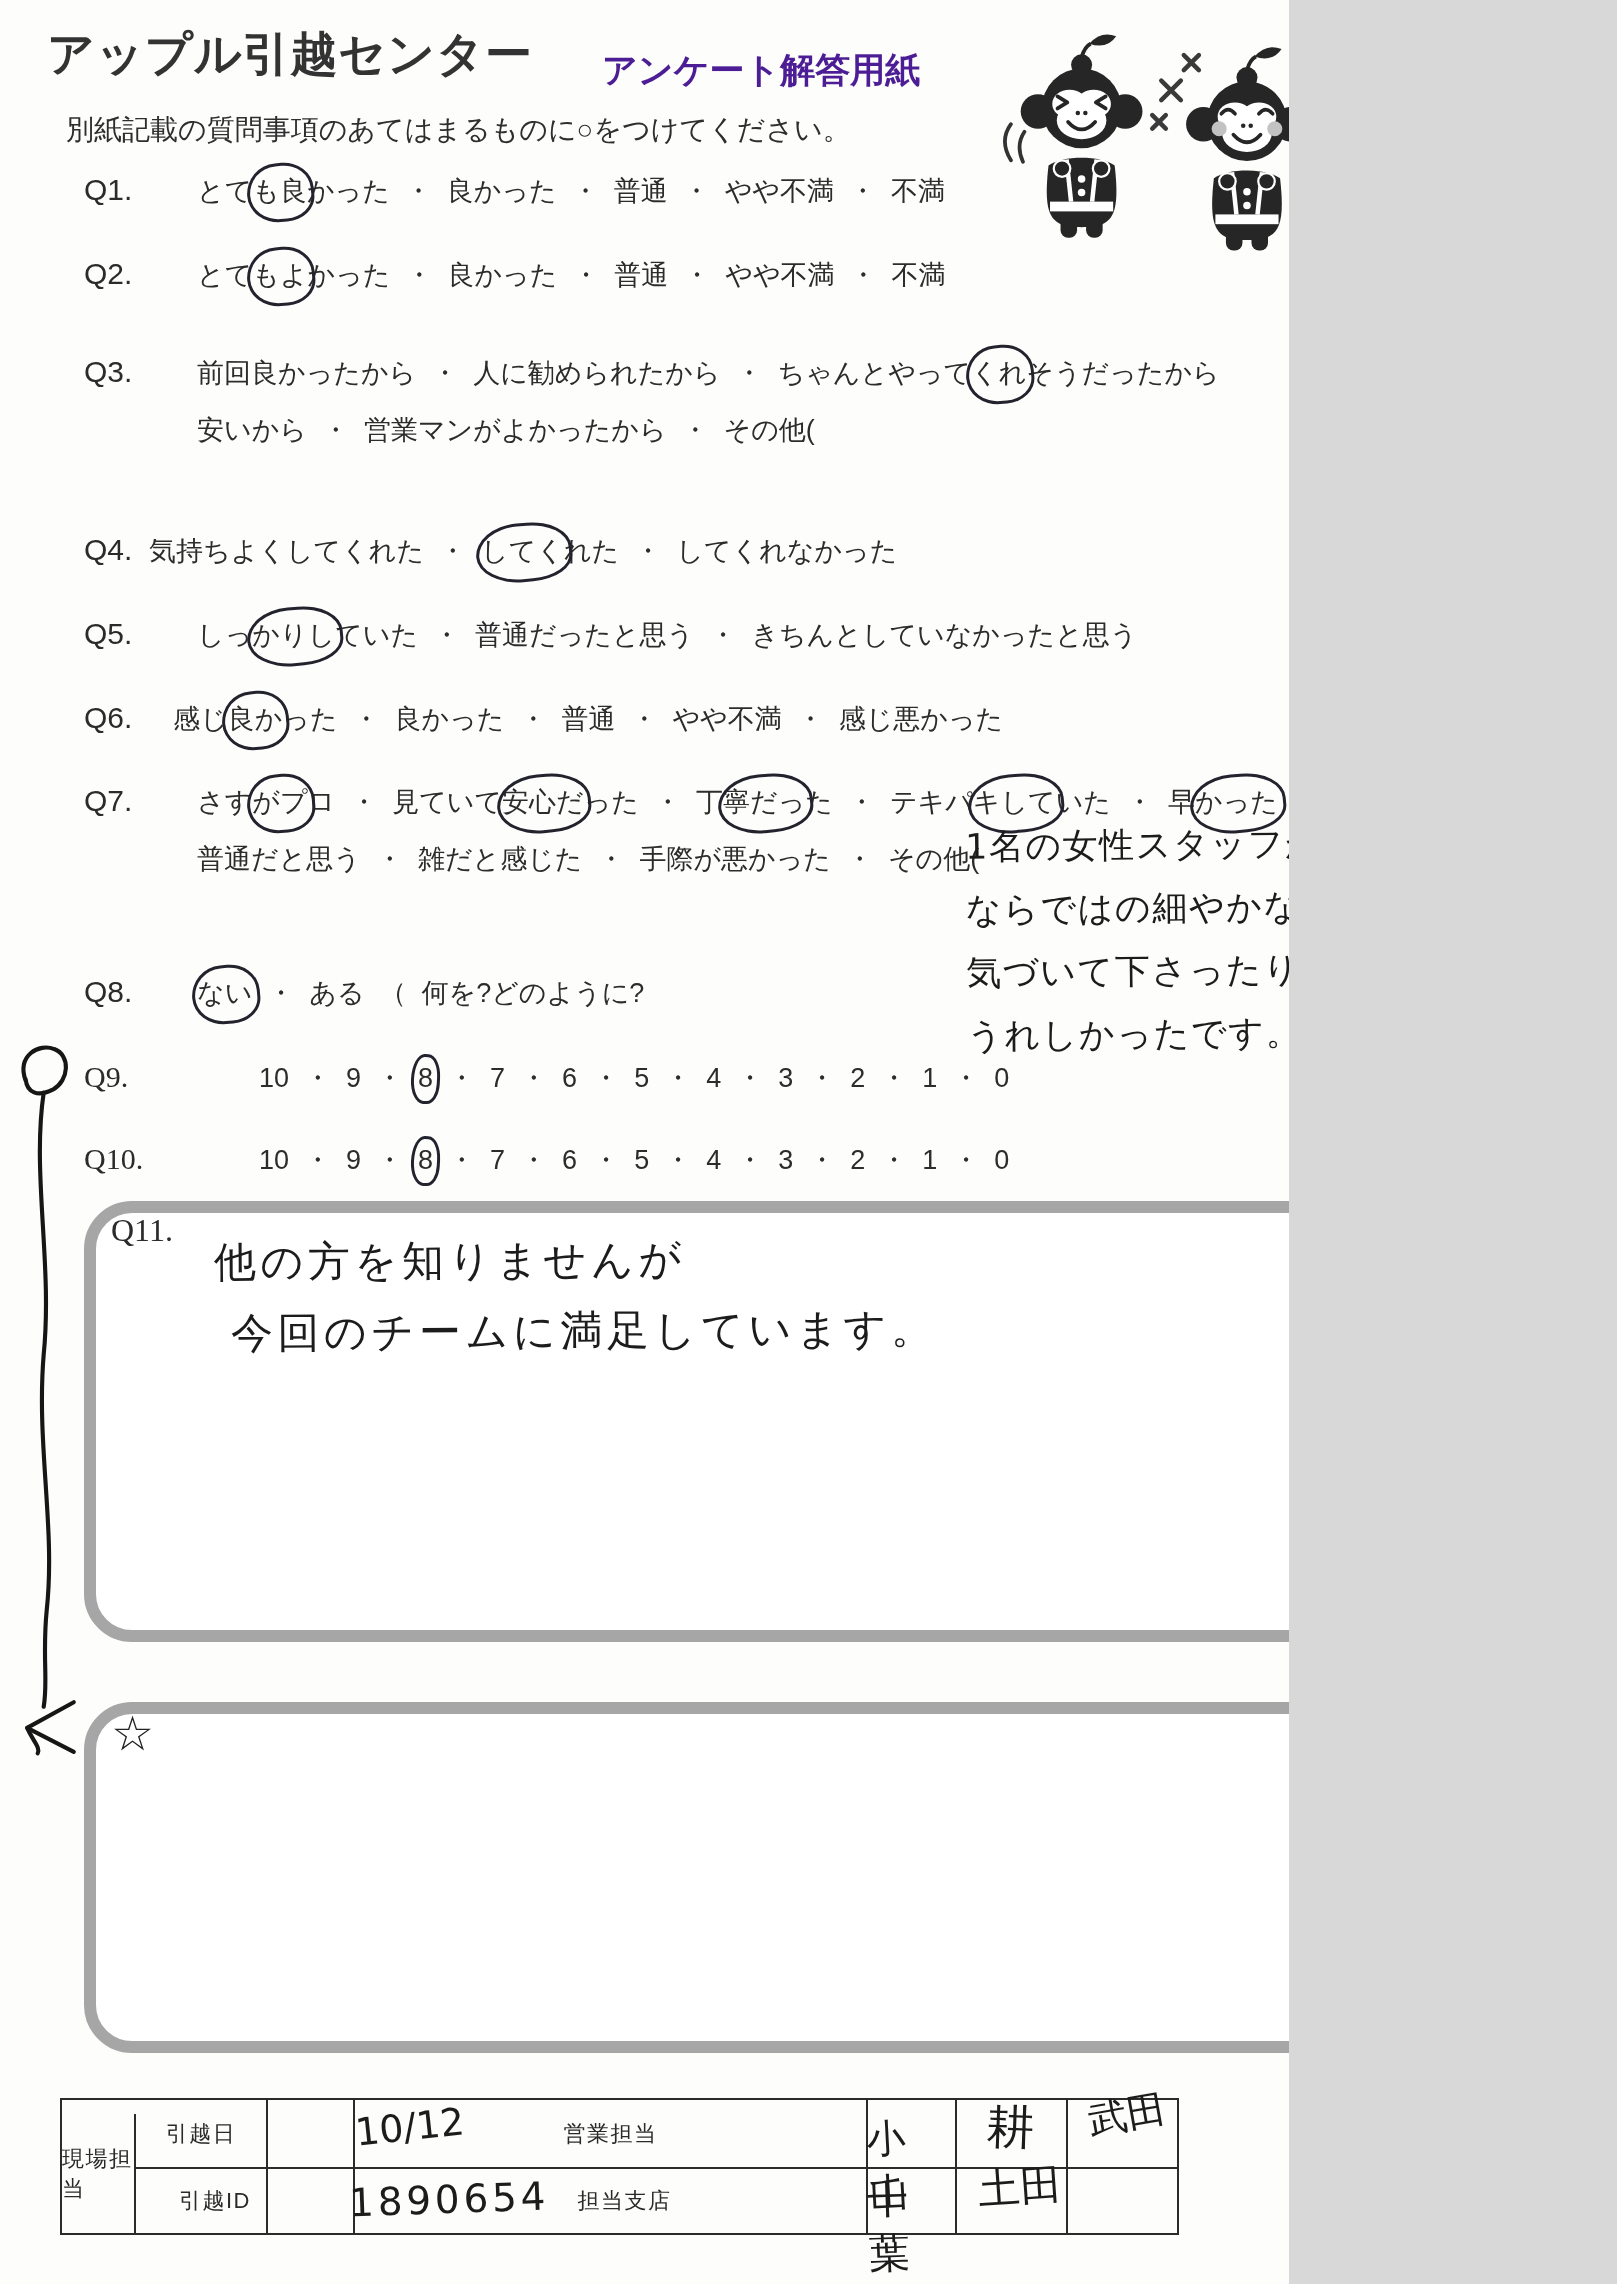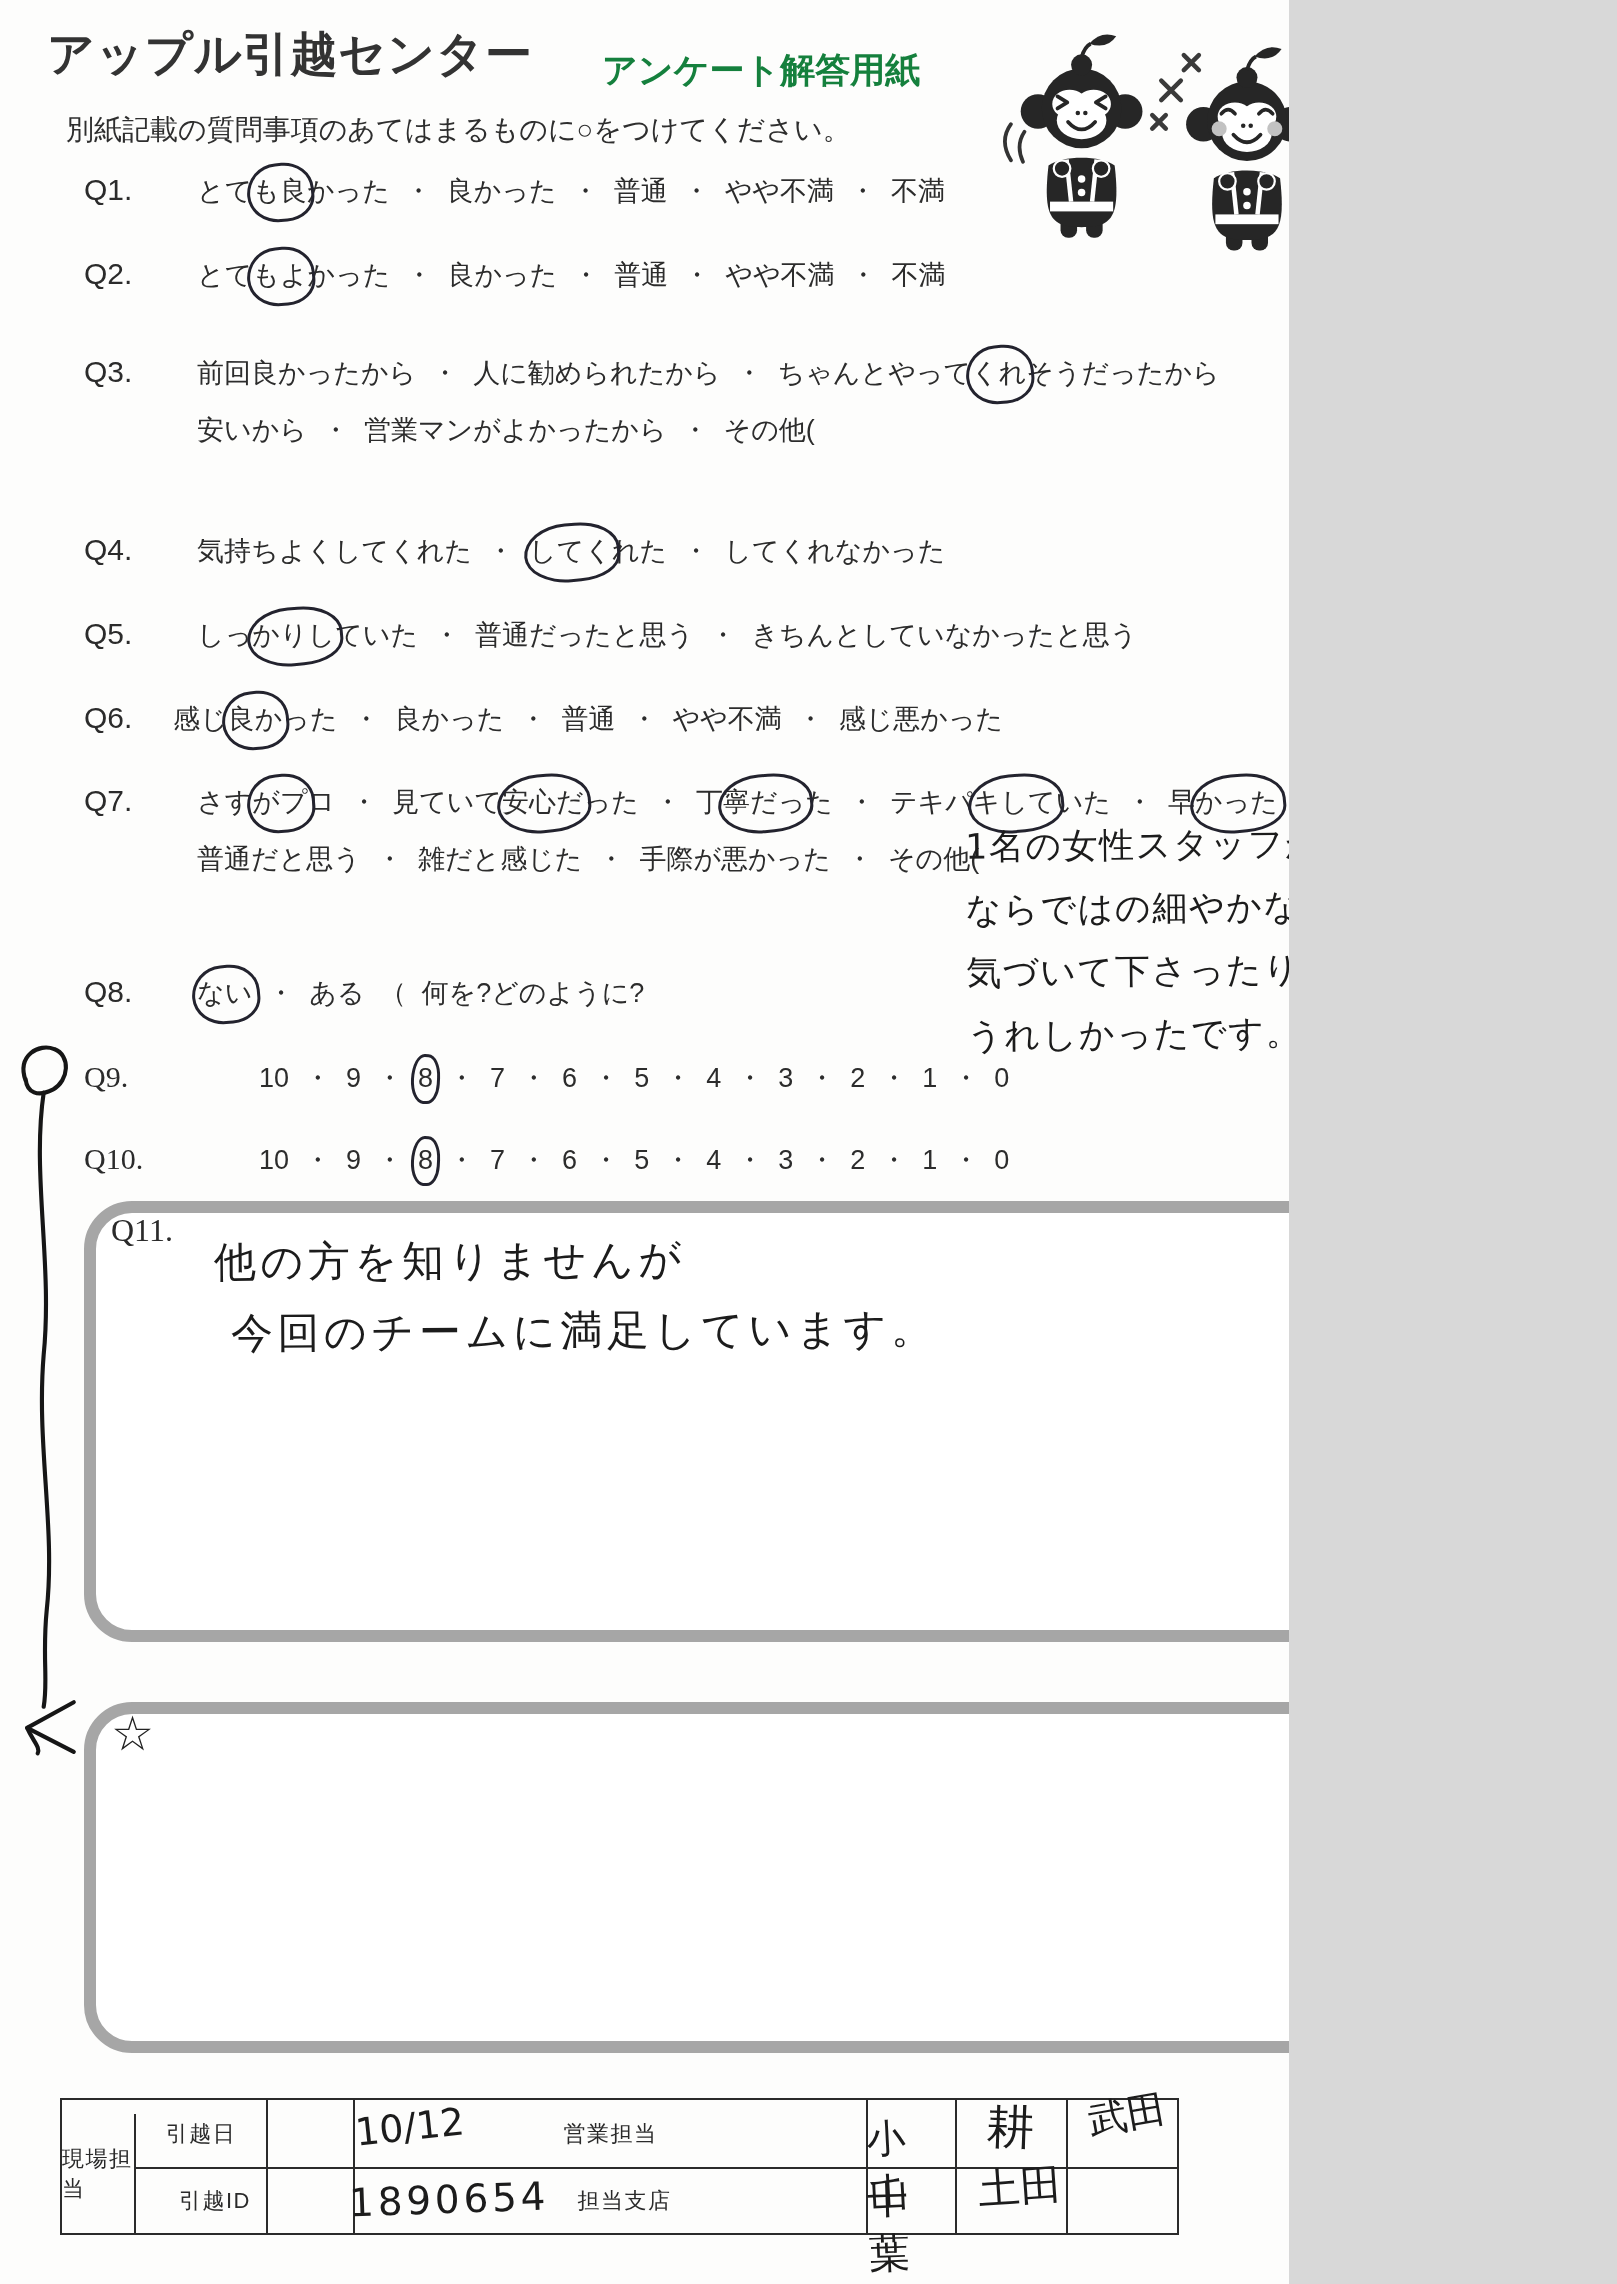--- a/index.html
+++ b/index.html
@@ -1,20 +1,20 @@
 <!DOCTYPE html>
 <html style="font-size:12px"><head>
 <meta charset="utf-8">
 <style>
   html,body{margin:0;padding:0;background:#d8d8d8;}
   .page{position:relative;width:1289px;height:2284px;background:#fdfdfc;overflow:hidden;
         font-family:"Liberation Sans","DejaVu Sans",sans-serif;color:#2b2b2b;}
   
   .title{position:absolute;left:47px;top:22.6px;font-size:47px;font-weight:800;letter-spacing:0.8px;color:#333;}
-  .subtitle{position:absolute;left:602px;top:47px;font-size:35px;font-weight:700;color:#15803d;}
+  .subtitle{position:absolute;left:602px;top:47px;font-size:35px;font-weight:700;color:#4c1d95;}
   .instruction{position:absolute;left:66px;top:111px;font-size:28px;color:#2e2e2e;}
   .thanks{position:absolute;left:1507px;top:113px;height:406px;writing-mode:vertical-rl;
           font-size:45px;font-weight:700;letter-spacing:12px;color:#303030;transform:rotate(4deg);transform-origin:top center;}
   
   .q-row{position:absolute;left:84px;white-space:nowrap;}
   .q-label{position:absolute;left:0;top:0;font-size:30px;color:#2b2b2b;}
   .q-row.serif .q-label{font-family:"Liberation Serif","DejaVu Serif",serif;}
   .q-line{font-size:27px;line-height:36px;height:36px;word-spacing:7.5px;color:#2c2c2c;}
   .q-line + .q-line{margin-top:21px;}
   .gap{display:inline-block;}
@@ -148,21 +148,21 @@
       </div>
       <div class="q-row" style="top: 355px;">
         <span class="q-label">Q3.</span>
         <div class="q-lines" style="margin-left: 113px;">
           <div class="q-line"><span>前回良かったから ・ 人に勧められたから ・ ちゃんとやって</span><span class="circ">くれ</span><span>そうだったから</span></div>
           <div class="q-line"><span>安いから ・ 営業マンがよかったから ・ その他(</span><span class="gap" style="width: 640px;"></span><span>)</span></div>
         </div>
       </div>
       <div class="q-row" style="top: 533px;">
         <span class="q-label">Q4.</span>
-        <div class="q-lines" style="margin-left: 113px;">
+        <div class="q-lines" style="margin-left: 65px;">
           <div class="q-line"><span>気持ちよくしてくれた ・ </span><span class="circ">してく</span><span>れた ・ してくれなかった</span></div>
         </div>
       </div>
       <div class="q-row" style="top: 617px;">
         <span class="q-label">Q5.</span>
         <div class="q-lines" style="margin-left: 113px;">
           <div class="q-line"><span>しっ</span><span class="circ">かりし</span><span>ていた ・ 普通だったと思う ・ きちんとしていなかったと思う</span></div>
         </div>
       </div>
       <div class="q-row" style="top: 701px;">

